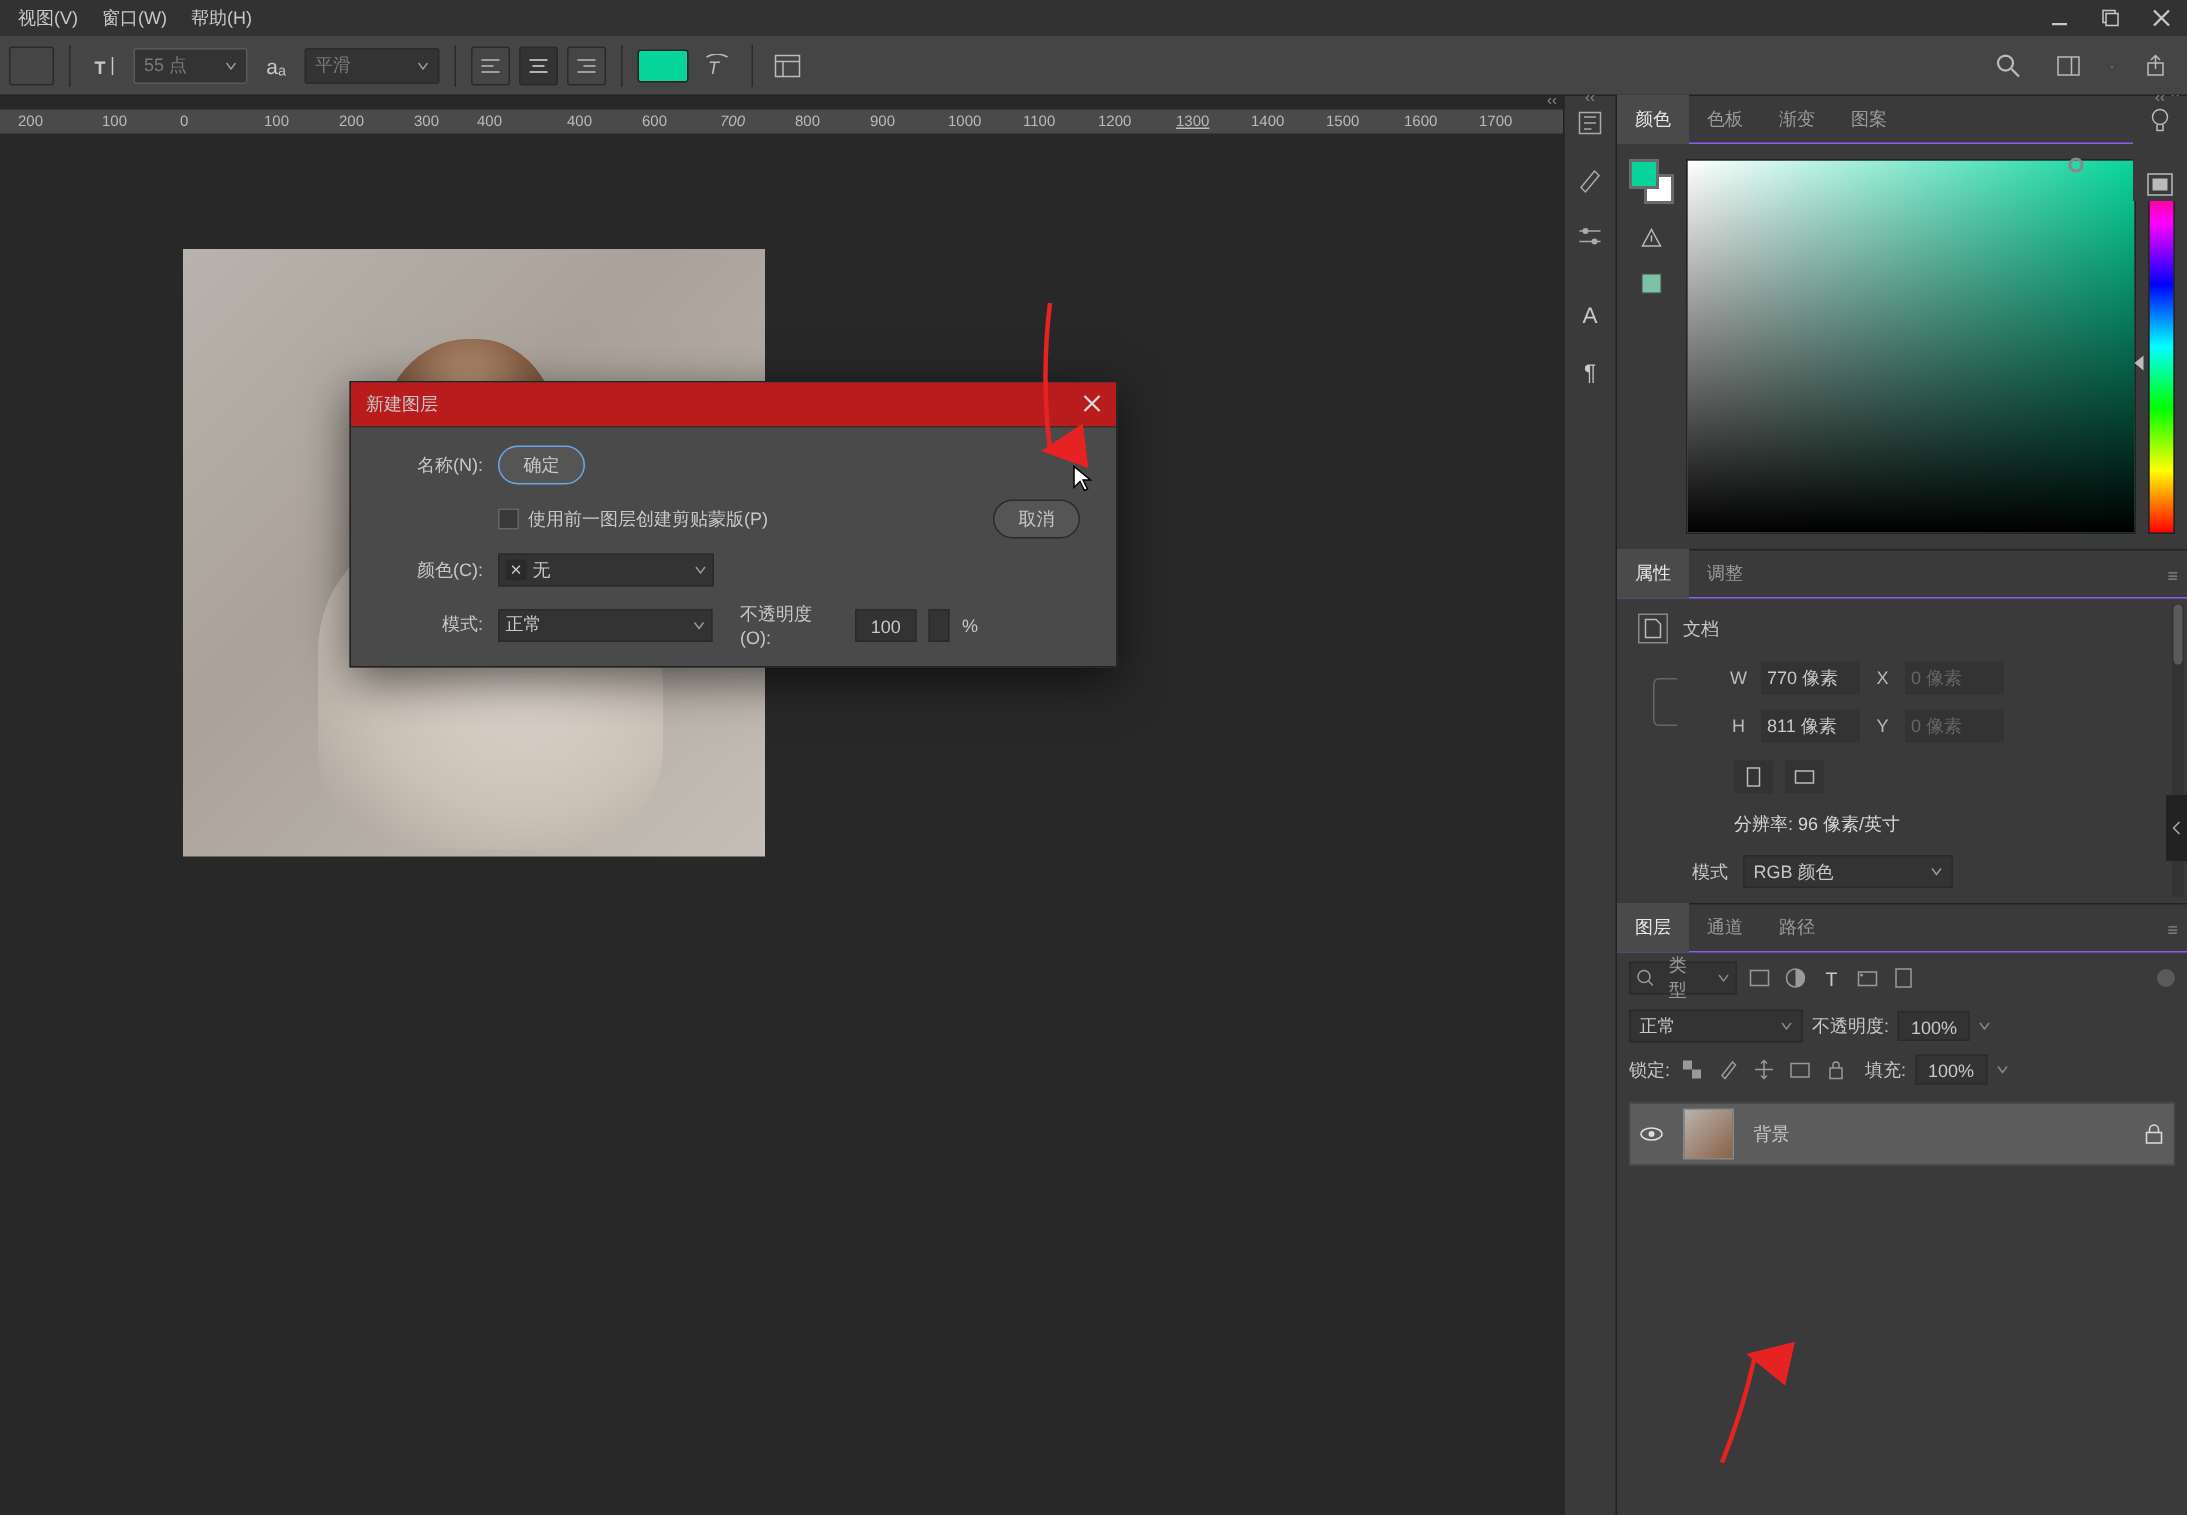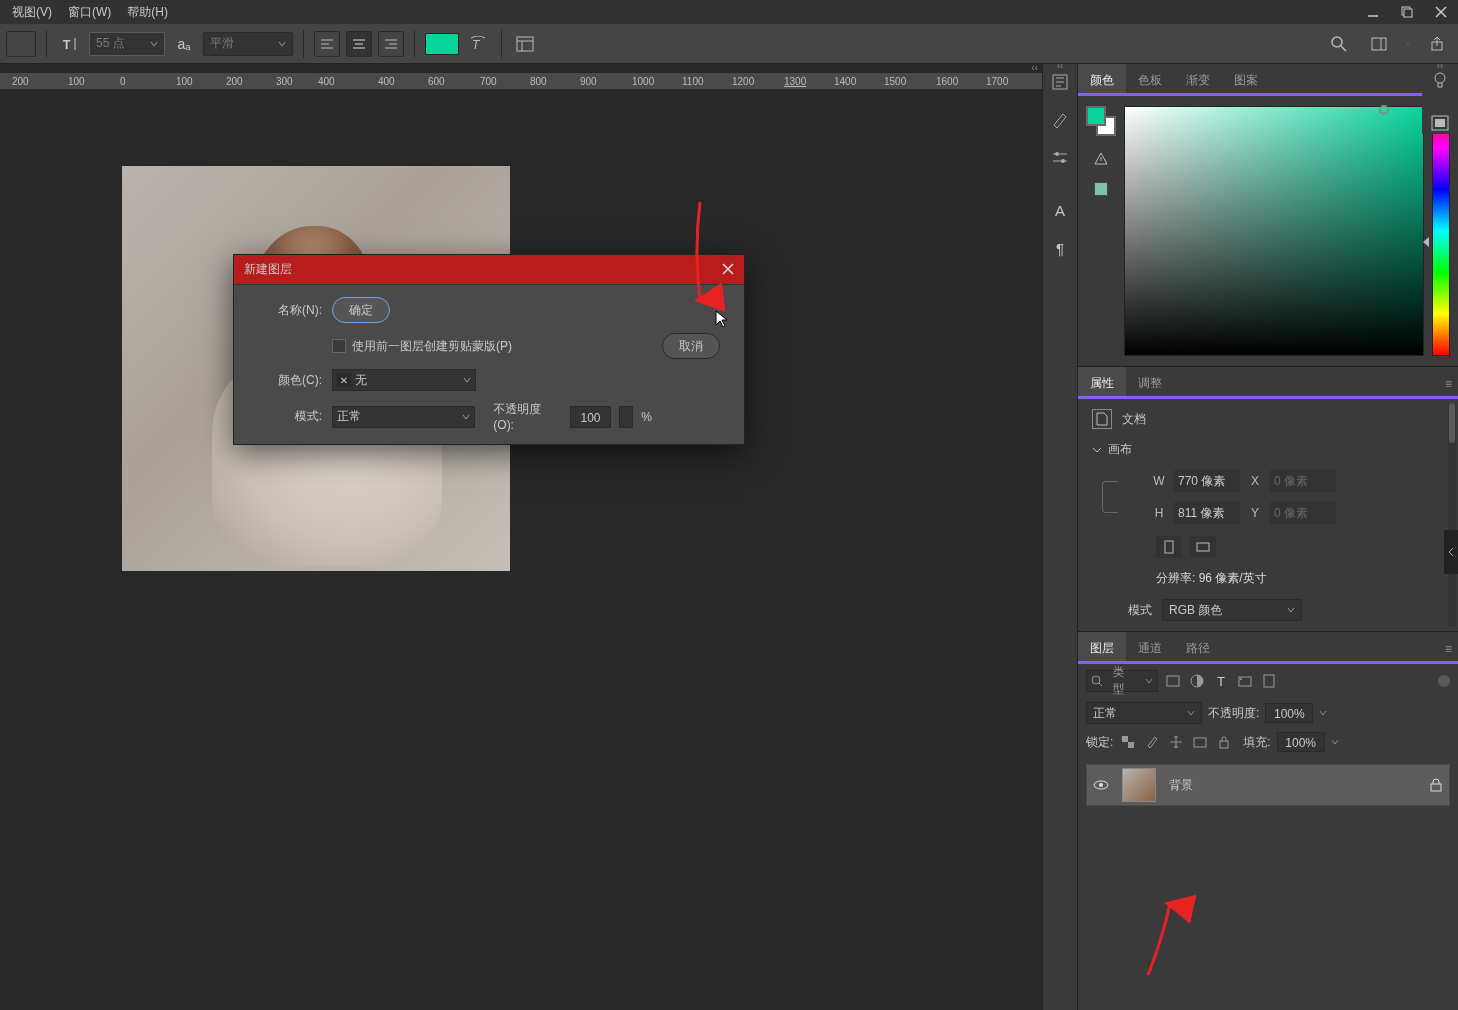--- a/index.html
+++ b/index.html
@@ -22,21 +22,21 @@
 .ruler-h{position:absolute;top:9px;left:0;right:0;height:16px;background:#4a4a4a;display:flex;align-items:flex-end;overflow:hidden}
 .ruler-h .tick{position:absolute;font-size:10px;color:#bbb;bottom:2px}
 .canvas-bg{position:absolute;top:26px;left:0;right:0;bottom:0;background:#282828}
 .photo{position:absolute;left:122px;top:76px;width:388px;height:405px;background:linear-gradient(135deg,#b9b3ad 0%,#aaa29a 40%,#c4beb6 100%)}
 .photo::before{content:"";position:absolute;left:130px;top:60px;width:120px;height:140px;background:radial-gradient(ellipse at 50% 40%,#d9b89a 0%,#8a6147 55%,#6c4930 80%);border-radius:50% 45% 48% 48%}
 .photo::after{content:"";position:absolute;left:90px;top:180px;width:230px;height:220px;background:radial-gradient(ellipse at 60% 30%,#e5ddd4 0%,#cac1b7 60%,#a8a097 100%);border-radius:40% 50% 30% 30%}
 .mid-toolbar{flex:0 0 36px;background:#3a3a3a;display:flex;flex-direction:column;align-items:center;padding-top:8px;gap:18px;border-left:1px solid #222;border-right:1px solid #222;position:relative}
 .mid-toolbar .chev{position:absolute;top:-4px;font-size:10px;color:#888}
 .mid-toolbar .icon{width:20px;height:20px;display:flex;align-items:center;justify-content:center;color:#b8b8b8}
 .panels{flex:1;background:#3a3a3a;display:flex;flex-direction:column;position:relative}
-.panel-hdr{height:32px;display:flex;border-bottom:3px solid #8b5cf6;position:relative}
+.panel-hdr{height:32px;display:flex;align-items:center;border-bottom:1px solid #8b5cf6;position:relative}
 .panel-hdr .tab{padding:8px 12px;cursor:pointer;color:#9a9a9a}
 .panel-hdr .tab.active{background:#4a4a4a;color:#e8e8e8}
 .panel-hdr .menu-dots{position:absolute;right:6px;top:10px;color:#888}
 .color-panel{display:flex;padding:10px 8px;gap:8px;border-bottom:1px solid #222}
 .fgbg{width:30px;height:30px;position:relative}
 .fgbg .fg{position:absolute;width:20px;height:20px;background:#08d59b;border:2px solid #6a6a6a;z-index:2}
 .fgbg .bg{position:absolute;right:0;bottom:0;width:20px;height:20px;background:#fff;border:2px solid #6a6a6a}
 .warn-row{display:flex;flex-direction:column;gap:16px;align-items:center;padding-top:2px}
 .warn-ico{width:14px;height:14px}
 .gamut-sw{width:14px;height:14px;background:#7cc2a7;border:1px solid #444}
@@ -219,21 +219,21 @@
     <div class="ruler-h" id="rulerH">
         <span class="tick" style="left: 12px;">200</span>
         <span class="tick" style="left: 68px;">100</span>
         <span class="tick" style="left: 120px;">0</span>
         <span class="tick" style="left: 176px;">100</span>
         <span class="tick" style="left: 226px;">200</span>
         <span class="tick" style="left: 276px;">300</span>
         <span class="tick" style="left: 318px;">400</span>
         <span class="tick" style="left: 378px;">400</span>
         <span class="tick" style="left: 428px;">600</span>
-        <span class="tick" style="left: 480px;">700</span>
+        <span class="tick" style="left: 480px; font-style: italic;">700</span>
         <span class="tick" style="left: 530px;">800</span>
         <span class="tick" style="left: 580px;">900</span>
         <span class="tick" style="left: 632px;">1000</span>
         <span class="tick" style="left: 682px;">1100</span>
         <span class="tick" style="left: 732px;">1200</span>
         <span class="tick" style="left: 784px; text-decoration: underline;">1300</span>
         <span class="tick" style="left: 834px;">1400</span>
         <span class="tick" style="left: 884px;">1500</span>
         <span class="tick" style="left: 936px;">1600</span>
         <span class="tick" style="left: 986px;">1700</span>
@@ -311,26 +311,20 @@
       </div>
       <div class="prop-body">
         <div class="sc"></div>
         <div class="docrow">
           <div class="doc-ico">
               <svg width="12" height="14">
                 <path d="M1 1h7l3 3v9H1z" fill="none" stroke="#bbb"></path>
               </svg>
             </div>
           <span>文档</span>
-        </div>
-        <div class="section-hd">
-          <svg width="10" height="10">
-              <path d="M1 3 L5 7 L9 3" fill="none" stroke="#bbb"></path>
-            </svg>
-          <span>画布</span>
         </div>
         <div style="display:flex;align-items:center;gap:10px;padding-left:10px">
           <div class="link-ico"></div>
           <div style="display:flex;flex-direction:column;gap:10px">
             <div class="dim-grid">
               <span class="lbl">W</span>
               <span class="val">770 像素</span>
               <span class="lbl">X</span>
               <span class="val dis">0 像素</span>
             </div>

